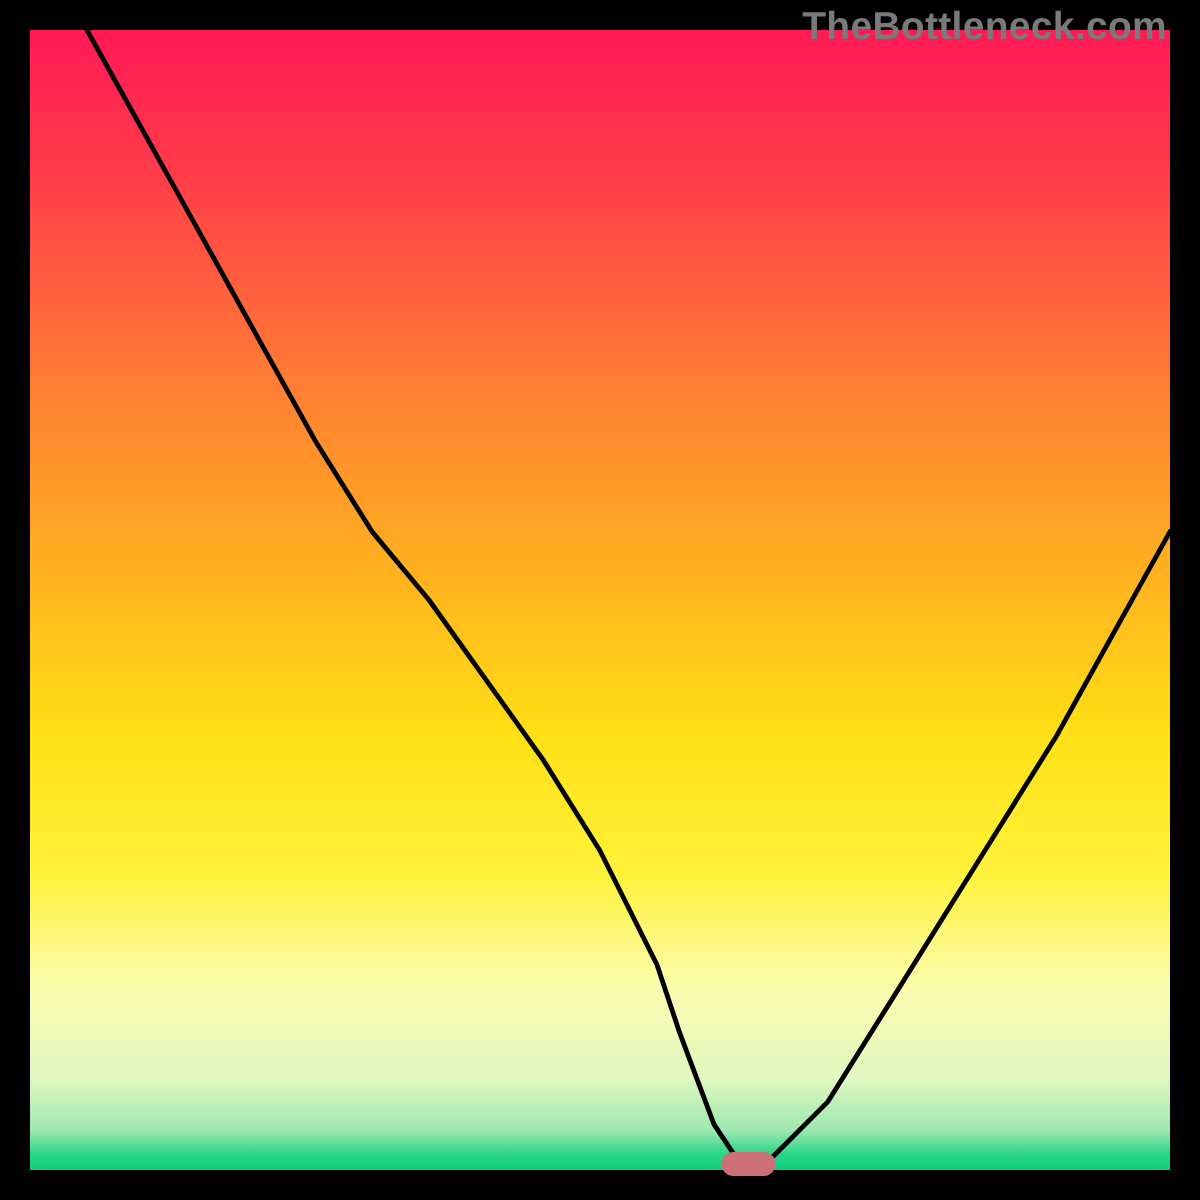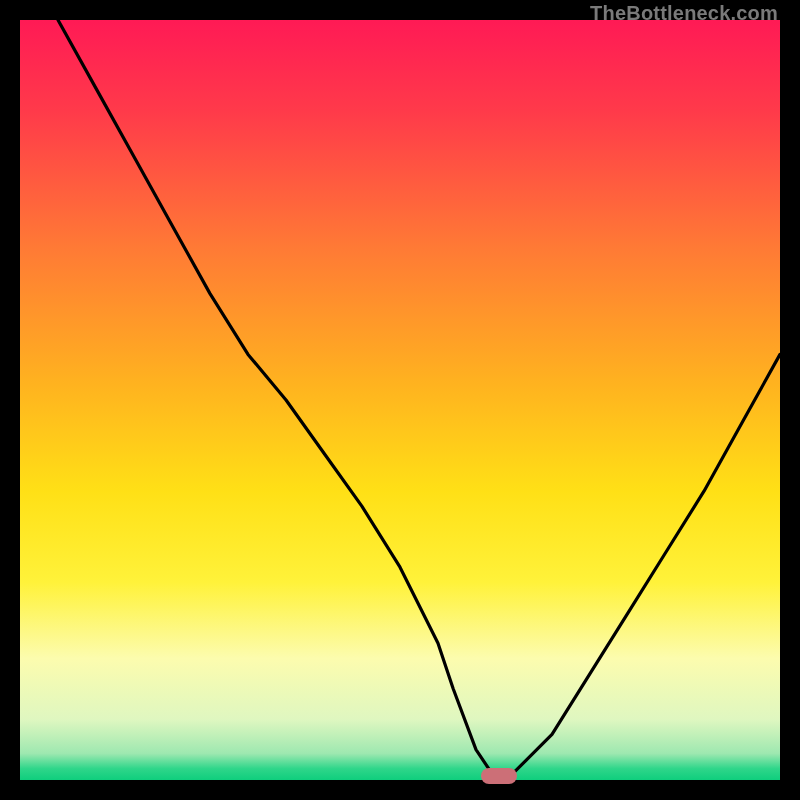--- a/index.html
+++ b/index.html
@@ -29,21 +29,21 @@
     left: 0;
     top: 0;
     width: 100%;
     height: 100%;
   }
   .watermark {
     position: absolute;
     top: 2px;
     right: 22px;
     font-family: Arial, Helvetica, sans-serif;
-    font-size: 20px;
+    font-size: 26px;
     font-weight: 600;
     color: #7a7a7a;
     letter-spacing: 0.2px;
   }
   .marker {
     position: absolute;
     width: 36px;
     height: 16px;
     border-radius: 8px;
     background: #cc6f77;

